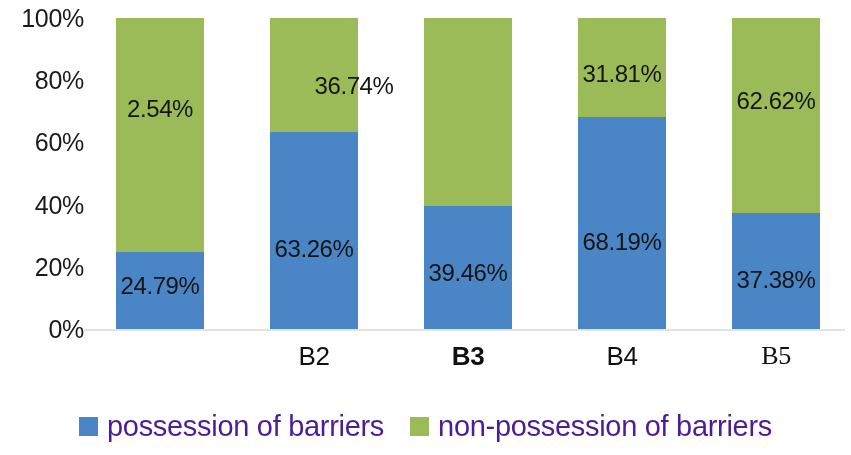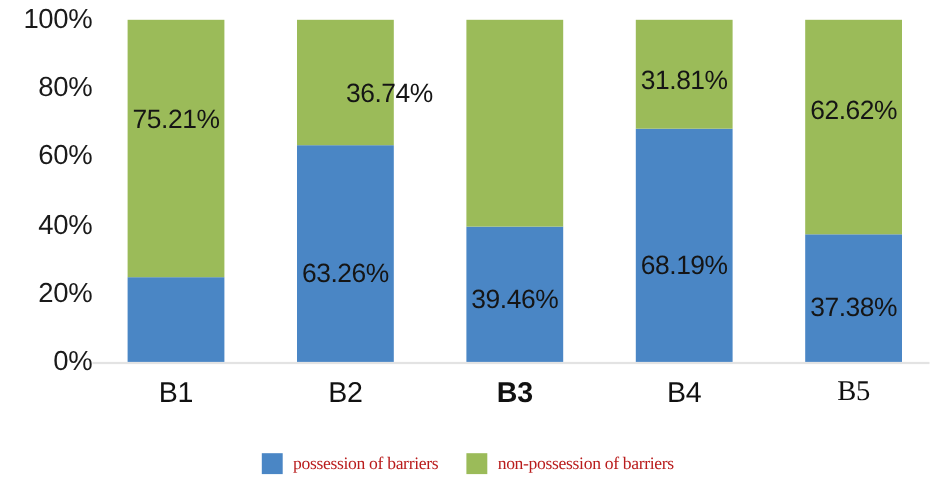--- a/index.html
+++ b/index.html
@@ -120,26 +120,25 @@
     display: flex;
     align-items: center;
     gap: 9px;
   }
   .legend-swatch {
     width: 19px;
     height: 19px;
     flex: 0 0 auto;
   }
   .legend-label {
-    font-size: 16px;
-    color: #b91c1c;
+    font-size: 29px;
+    color: #4c1d95;
     line-height: 1;
     white-space: nowrap;
     letter-spacing: -0.3px;
-    font-family: Liberation Serif, serif;
   }
 </style>
 </head>
 <body>
 
 <div id="chart-root">
 
   <div id="y-axis-labels">
       <div class="y-tick" style="top: 311px;">0%</div>
       <div class="y-tick" style="top: 248.8px;">20%</div>
@@ -148,21 +147,22 @@
       <div class="y-tick" style="top: 62.2px;">80%</div>
       <div class="y-tick" style="top: 0px;">100%</div>
     </div>
 
   <div id="baseline"></div>
 
   <div id="plot-area">
       <div class="bar-group" style="left: 26px;">
         <div class="seg seg-bottom" style="bottom: 0px; height: 24.79%;"></div>
         <div class="seg seg-top" style="bottom: 24.79%; height: 75.21%;"></div>
-        <div class="seg-label" style="bottom: 66.79%;">75.21%</div>
+        <div class="seg-label" style="bottom: 10%;">24.79%</div>
+        <div class="seg-label" style="bottom: 66.79%;">2.54%</div>
       </div>
       <div class="bar-group" style="left: 180px;">
         <div class="seg seg-bottom" style="bottom: 0px; height: 63.26%;"></div>
         <div class="seg seg-top" style="bottom: 63.26%; height: 36.74%;"></div>
         <div class="seg-label" style="bottom: 22%;">63.26%</div>
         <div class="seg-label" style="bottom: 74.26%; padding-left: 40px;">36.74%</div>
       </div>
       <div class="bar-group" style="left: 334px;">
         <div class="seg seg-bottom" style="bottom: 0px; height: 39.46%;"></div>
         <div class="seg seg-top" style="bottom: 39.46%; height: 60.54%;"></div>
@@ -176,21 +176,20 @@
       </div>
       <div class="bar-group" style="left: 642px;">
         <div class="seg seg-bottom" style="bottom: 0px; height: 37.38%;"></div>
         <div class="seg seg-top" style="bottom: 37.38%; height: 62.62%;"></div>
         <div class="seg-label" style="bottom: 12%; margin-top: 19px;">37.38%</div>
         <div class="seg-label" style="bottom: 69.38%;">62.62%</div>
       </div>
     </div>
 
   <div id="x-axis-labels">
-      <div class="x-tick" style="left: 26px;">B1</div>
       <div class="x-tick" style="left: 180px;">B2</div>
       <div class="x-tick" style="left: 334px; font-weight: bold;">B3</div>
       <div class="x-tick" style="left: 488px;">B4</div>
       <div class="x-tick" style="left: 642px; font-family: Liberation Serif, serif;">B5</div>
     </div>
 
   <div id="legend">
       <div class="legend-entry">
         <span class="legend-swatch" style="background: rgb(74, 134, 197);"></span>
         <span class="legend-label">possession of barriers</span>

